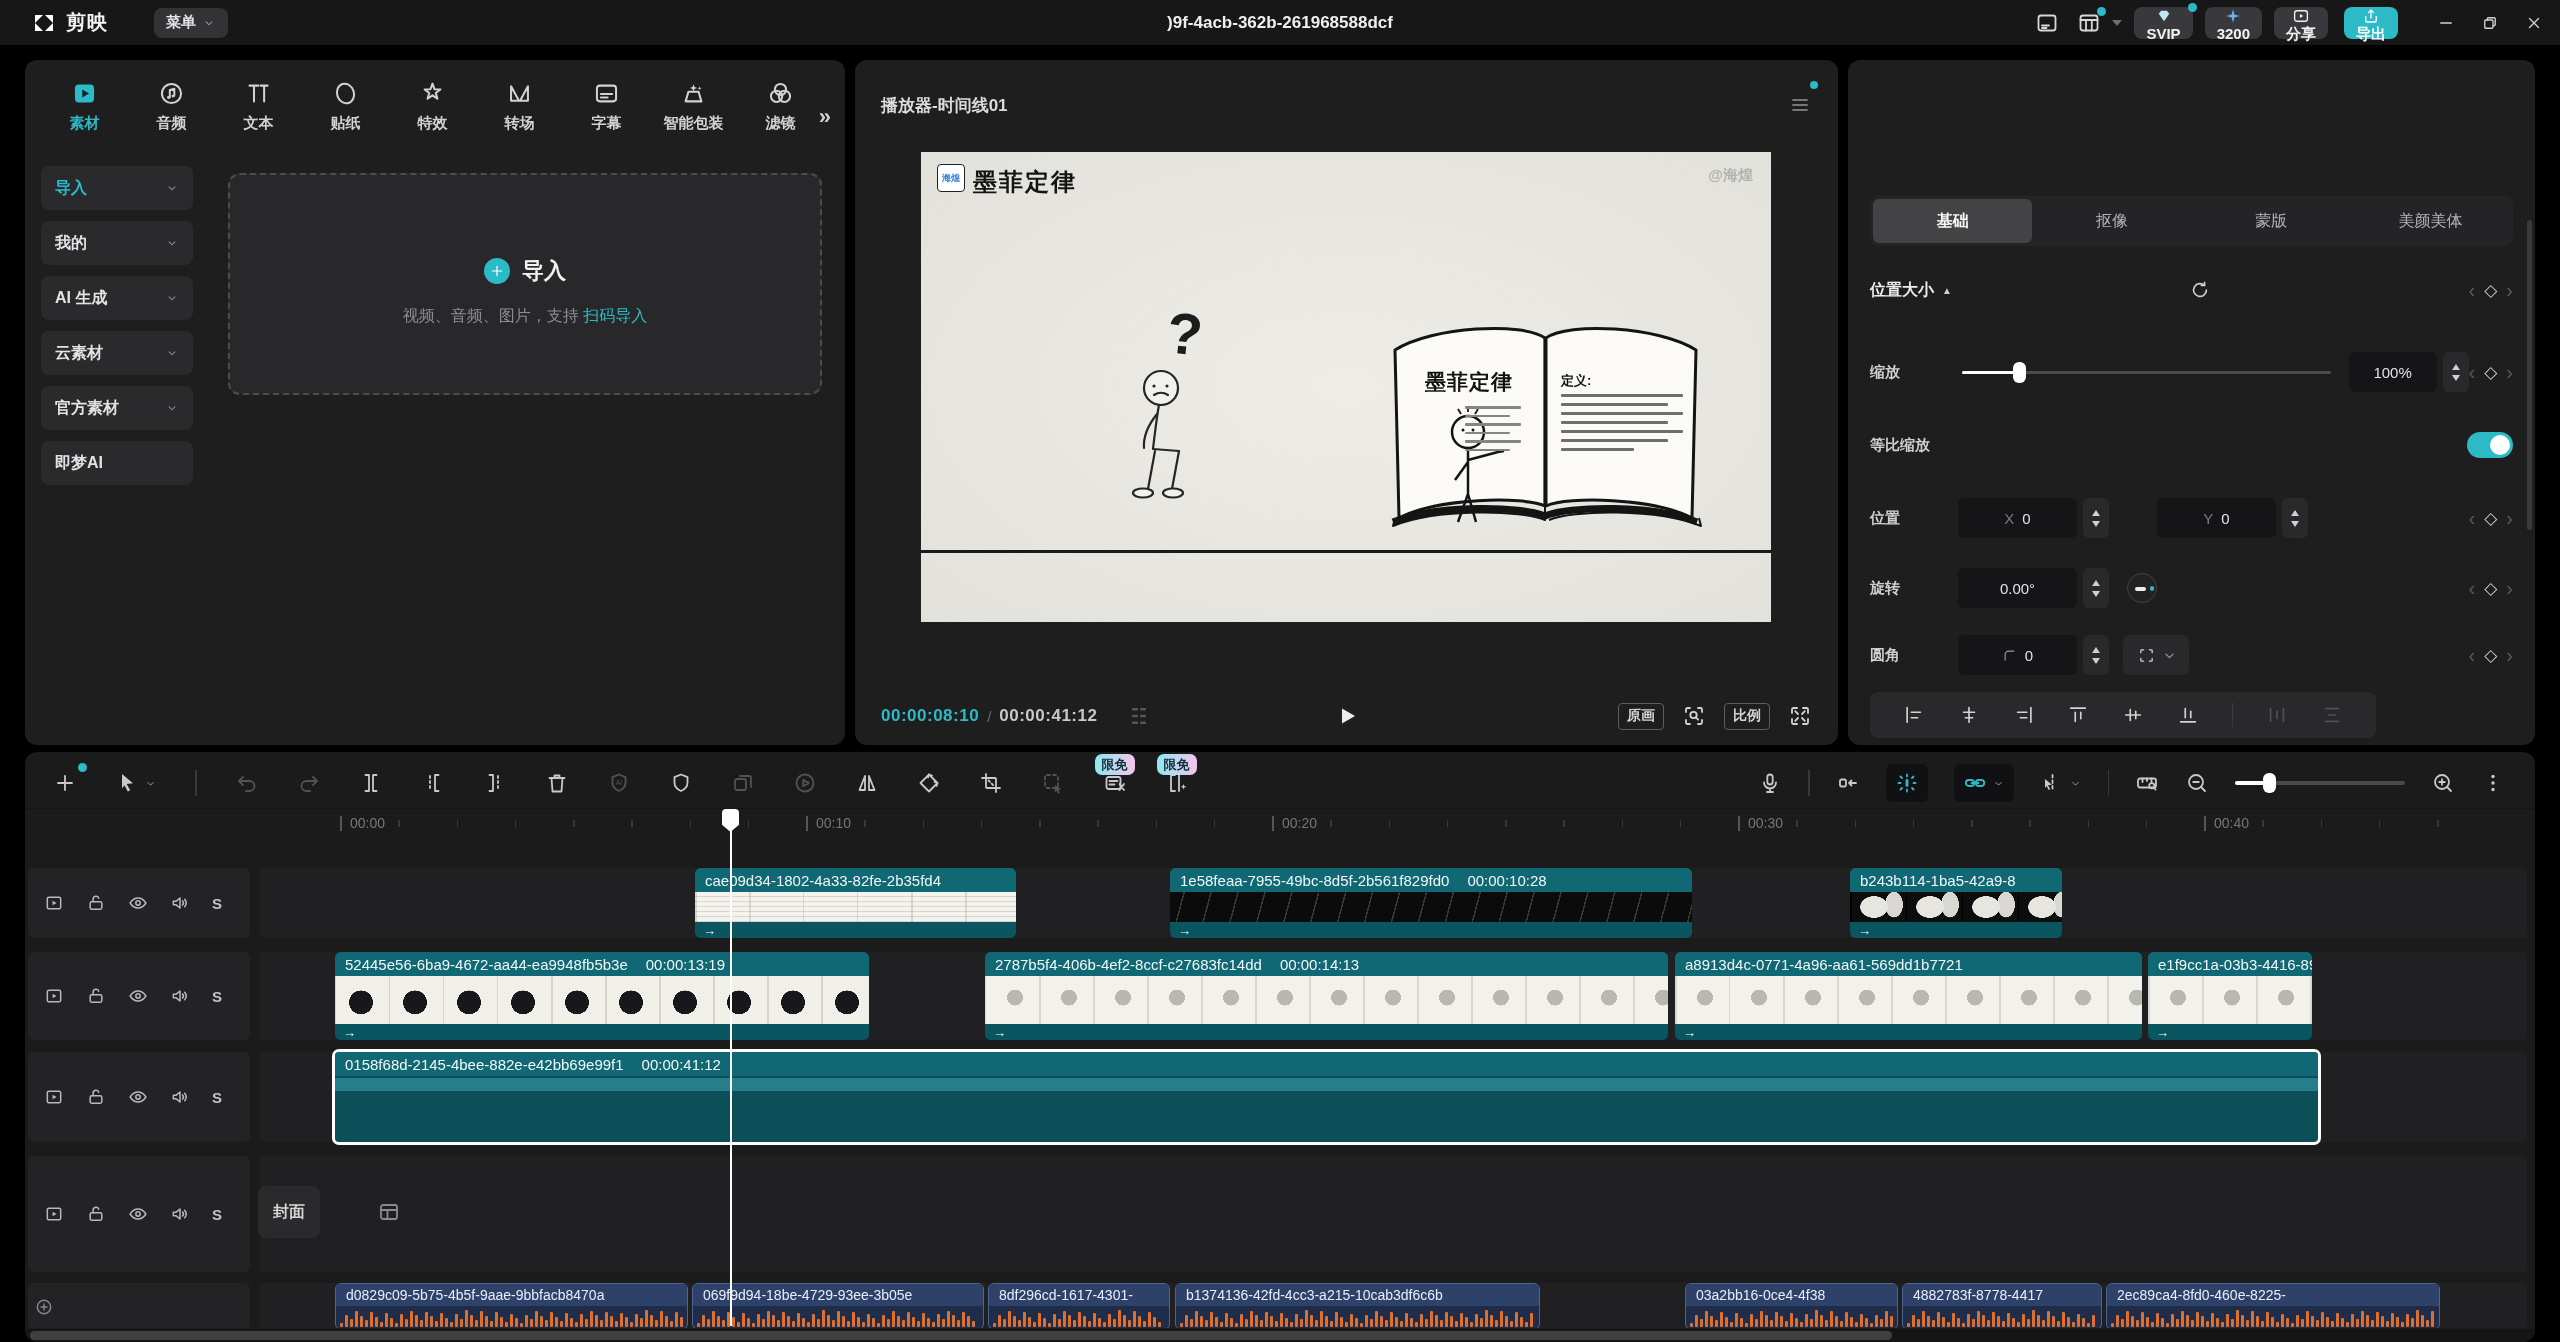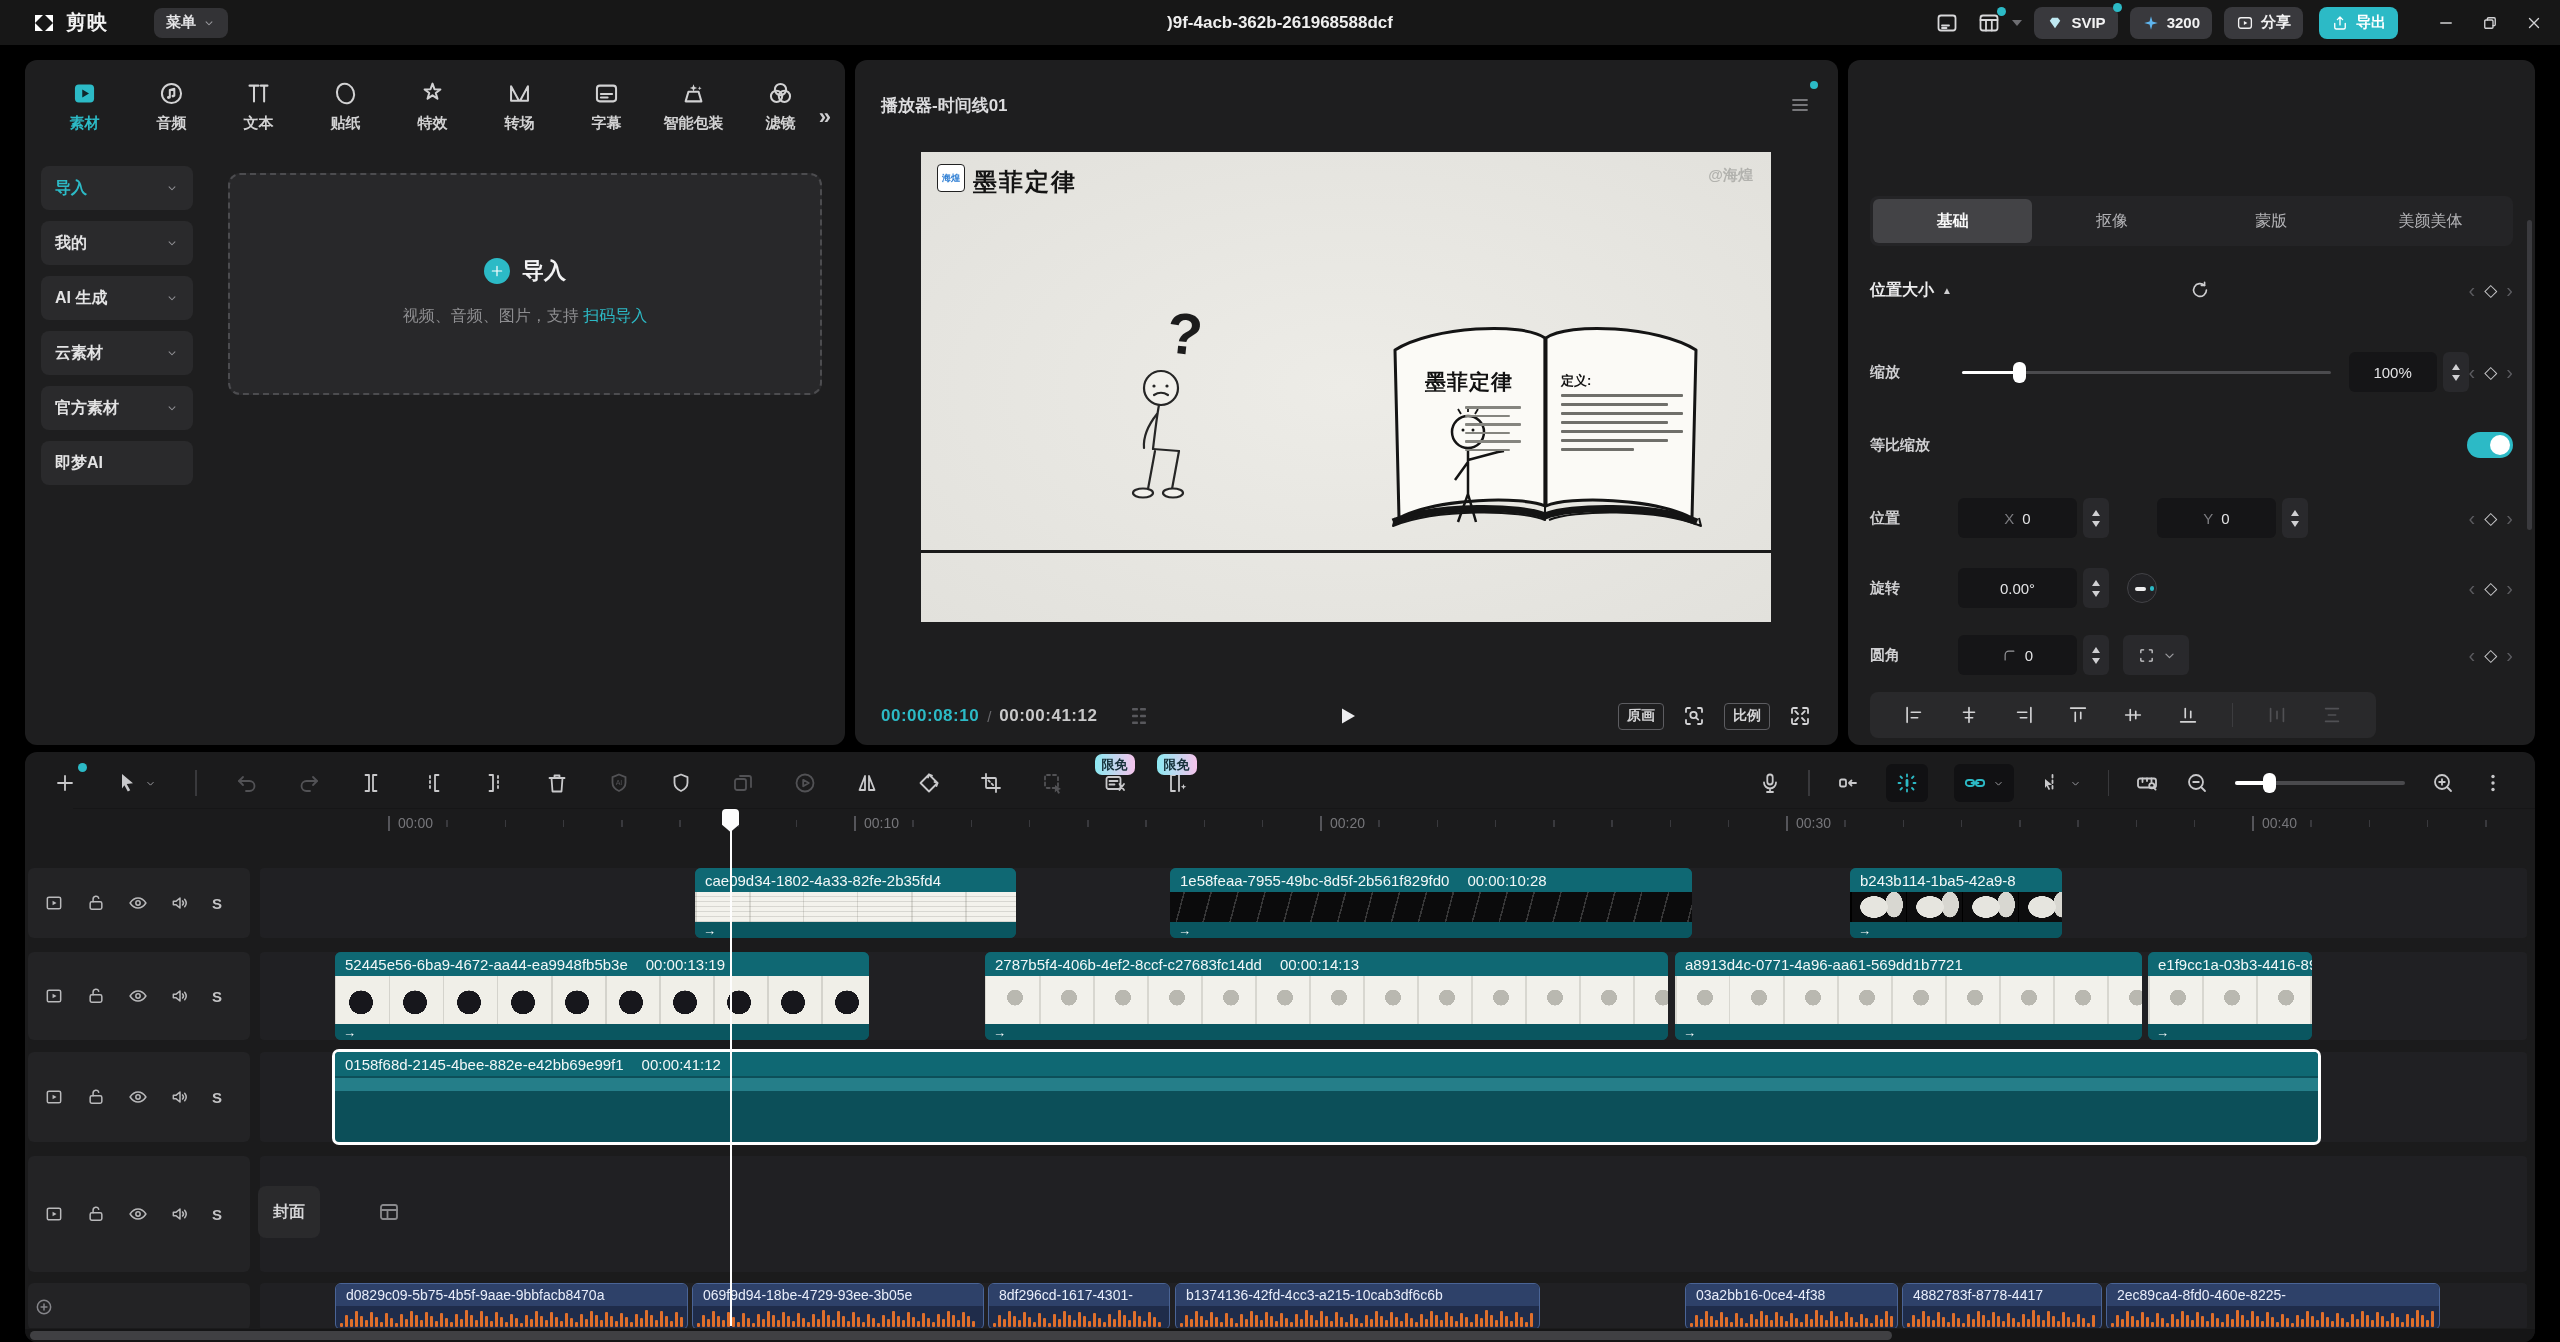--- a/index.html
+++ b/index.html
@@ -13,21 +13,21 @@
 .tb-logo-text{font-size:20px;font-weight:800;color:#f2f2f2;letter-spacing:1px;}
 .menu-btn{margin-left:46px;height:30px;background:#333336;border-radius:8px;display:flex;align-items:center;gap:6px;padding:0 12px;color:#e6e6e8;font-size:15px;font-weight:700;}
 .menu-btn svg{width:14px;height:14px;color:#9a9a9e;}
 .doc-title{position:absolute;left:0;right:0;text-align:center;font-size:17px;font-weight:700;color:#efefef;pointer-events:none;}
 .tb-right{position:absolute;right:16px;display:flex;align-items:center;gap:12px;}
 .tb-ic{position:relative;width:30px;height:30px;display:flex;align-items:center;justify-content:center;color:#d8d8da;}
 .tb-ic svg{width:24px;height:24px;}
 .cyan-dot{position:absolute;width:9px;height:9px;border-radius:50%;background:#2cbac6;}
 .tb-ic .cyan-dot{top:-1px;right:-2px;}
 .tb-caret{width:0;height:0;border-left:5px solid transparent;border-right:5px solid transparent;border-top:6px solid #6e6e72;margin-left:-4px;}
-.pill{position:relative;height:32px;background:#39393d;border-radius:8px;display:flex;align-items:center;gap:7px;padding:0 12px;font-size:15px;font-weight:800;color:#f2f2f3;}
+.pill{position:relative;height:32px;background:#39393d;border-radius:8px;display:flex;align-items:center;padding:0 12px;font-size:15px;font-weight:800;color:#f2f2f3;flex-direction:column;}
 .pill svg{width:18px;height:18px;}
 .pill .cyan-dot{top:-4px;right:-4px;}
 .pill-export{background:#2cbac6;color:#fff;margin-left:4px;}
 .win-btns{display:flex;align-items:center;gap:24px;margin-left:26px;color:#d2d2d4;}
 .win-btns span{width:20px;height:20px;display:flex;align-items:center;justify-content:center;}
 .win-btns svg{width:18px;height:18px;}
 
 .panel{position:absolute;background:#1e1e1f;border-radius:12px;}
 .panel-media{left:25px;top:60px;width:820px;height:685px;}
 .panel-player{left:855px;top:60px;width:983px;height:685px;}
@@ -137,21 +137,21 @@
 .tbtn .chev svg{width:13px;height:13px;color:#9a9a9e;}
 .tbtn.boxed{background:#111113;border-radius:6px;padding:7px 9px;color:#2cbac6;}
 .tb-div{width:1.5px;height:26px;background:#39393c;}
 .tb-dot{position:absolute;top:-8px;right:-10px;width:9px;height:9px;border-radius:50%;background:#2cbac6;}
 .tb-badge{position:absolute;top:-17px;left:50%;transform:translateX(-50%);background:linear-gradient(90deg,#8ce9f2,#f6c4ec);color:#17313a;font-size:13px;font-weight:800;padding:1.5px 7px;border-radius:7px;white-space:nowrap;}
 .tb-slider{position:relative;width:170px;height:20px;}
 .tb-slider .track{position:absolute;top:8px;left:0;right:0;height:3.5px;border-radius:2px;background:#4a4a4d;}
 .tb-slider .fill{position:absolute;top:8px;left:0;height:3.5px;background:#fff;border-radius:2px;}
 .tb-slider .thumb{position:absolute;top:0;width:13px;height:20px;border-radius:6px;background:#fff;}
 
-.ruler{position:relative;height:32px;border-top:1px solid #161617;margin-left:48px;}
+.ruler{position:relative;height:32px;border-top:1px solid #161617;}
 .ruler-label{position:absolute;top:6px;padding-left:10px;font-size:14px;color:#76767a;}
 .ruler-label::before{content:'';position:absolute;left:0;top:1px;width:1.5px;height:15px;background:#55555a;}
 .ruler-tick{position:absolute;top:11px;width:1.5px;height:7px;background:#39393d;}
 
 .tracks{position:absolute;left:0;right:0;top:88px;bottom:14px;overflow:hidden;}
 .lane{position:absolute;left:235px;right:8px;background:#202023;border-radius:4px;}
 .thead{position:absolute;left:3px;width:222px;background:#232325;border-radius:6px;display:flex;align-items:center;padding-left:16px;gap:22px;z-index:6;}
 .th-ic{color:#b9b9bb;}
 .th-ic svg{width:20px;height:20px;}
 .th-solo{font-size:15px;font-weight:800;color:#c4c4c6;}

